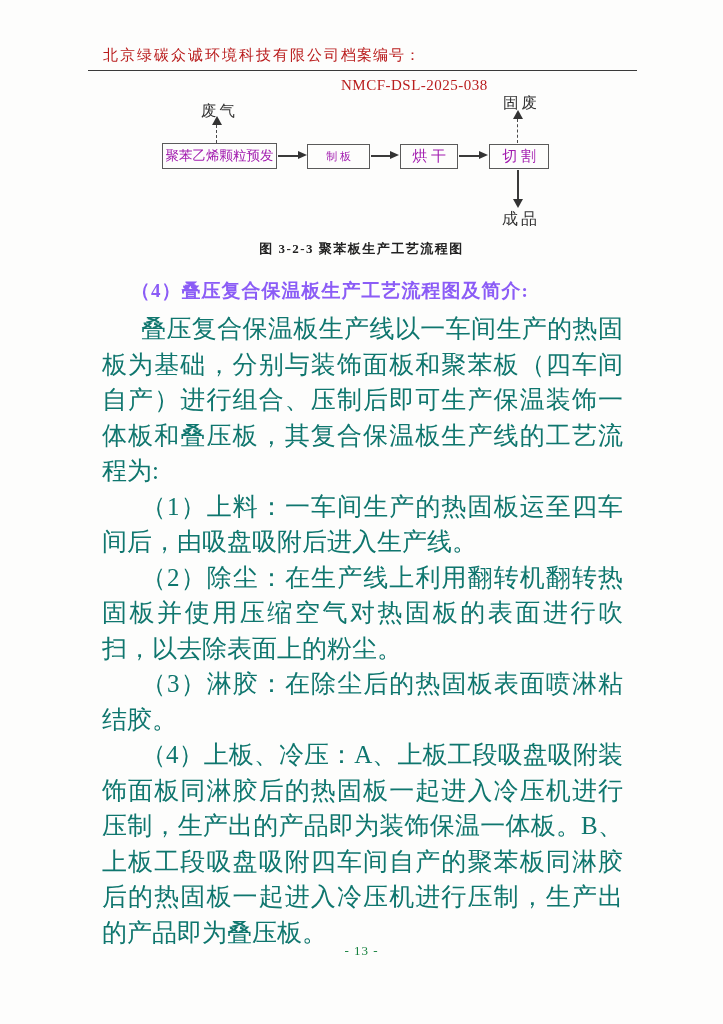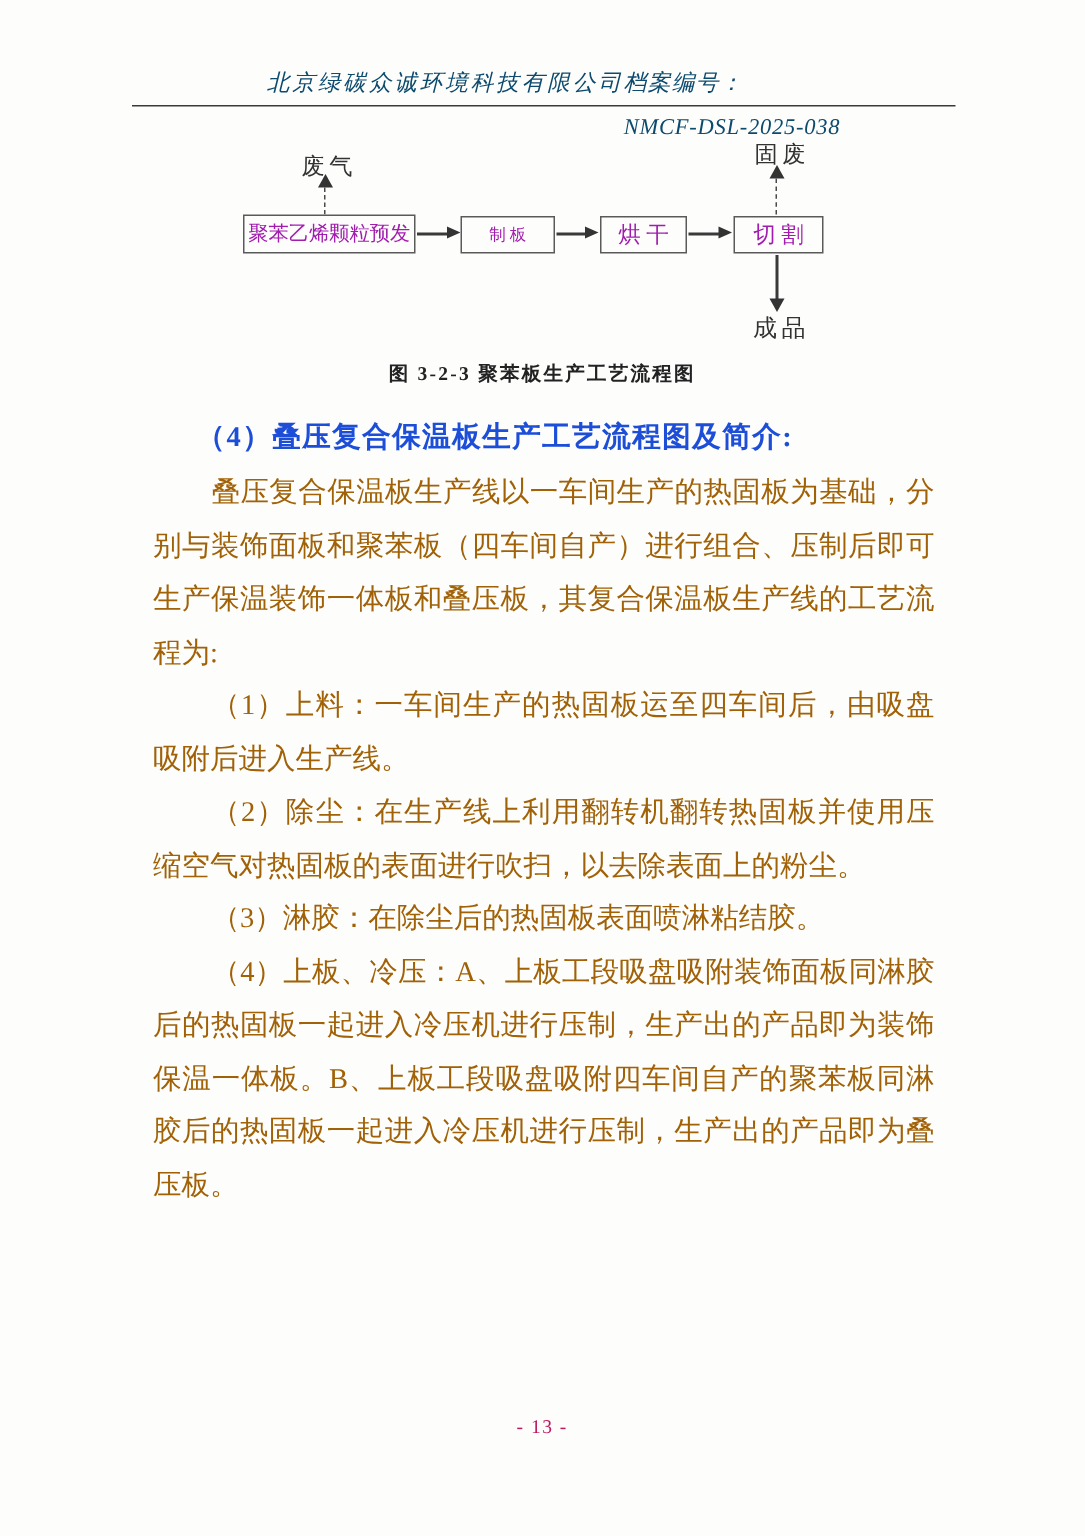--- a/index.html
+++ b/index.html
@@ -13,25 +13,24 @@
     font-family: "Liberation Serif", "DejaVu Serif", serif;
     color: #2e2e2e;
     overflow: hidden;
   }
 
   
   .header {
     position: absolute;
     top: 46px; left: 103px; right: 88px;
     display: flex;
-    justify-content: center;
+    justify-content: flex-start;
     align-items: baseline;
     font-size: 15px;
-    color: #0c4a6e;
-    font-style: italic;
+    color: #b91c1c;
   }
   .company { letter-spacing: 2px; }
   .archive { display: flex; gap: 12px; letter-spacing: 1px; flex-direction: column; }
   .archive .num { letter-spacing: 0.5px; font-family: "Liberation Serif", serif; }
   .header-rule {
     position: absolute;
     top: 70px; left: 88px; width: 549px;
     border-top: 1.6px solid #3a3a3a;
   }
 
@@ -59,33 +58,33 @@
     border-top: 9px solid #333; }
 
   
   .caption {
     position: absolute; top: 240px; left: 0; width: 723px;
     text-align: center; font-weight: bold; font-size: 13px;
     letter-spacing: 1.5px; color: #222;
   }
   .heading {
     position: absolute; top: 278px; left: 131px;
-    font-weight: bold; font-size: 19px; letter-spacing: 1px; color: #1d4ed8;
+    font-weight: bold; font-size: 19px; letter-spacing: 1px; color: #8b5cf6;
     white-space: nowrap;
   }
   .body {
     position: absolute; top: 311px; left: 102px; width: 521px;
-    font-size: 19px; line-height: 35.5px;
-    text-align: justify; color: #a16207;
+    font-size: 25px; line-height: 35.5px;
+    text-align: justify; color: #0f766e;
   }
   .body p { margin: 0; text-indent: 39px; }
 
   .footer {
     position: absolute; top: 943px; left: 0; width: 723px;
-    text-align: center; font-size: 13px; color: #be185d; letter-spacing: 1px;
+    text-align: center; font-size: 13px; color: #15803d; letter-spacing: 1px;
   }
 </style>
 </head>
 <body>
 
 <div class="page">
 
   <div class="header">
     <span class="company">北京绿碳众诚环境科技有限公司</span>
     <span class="archive">

